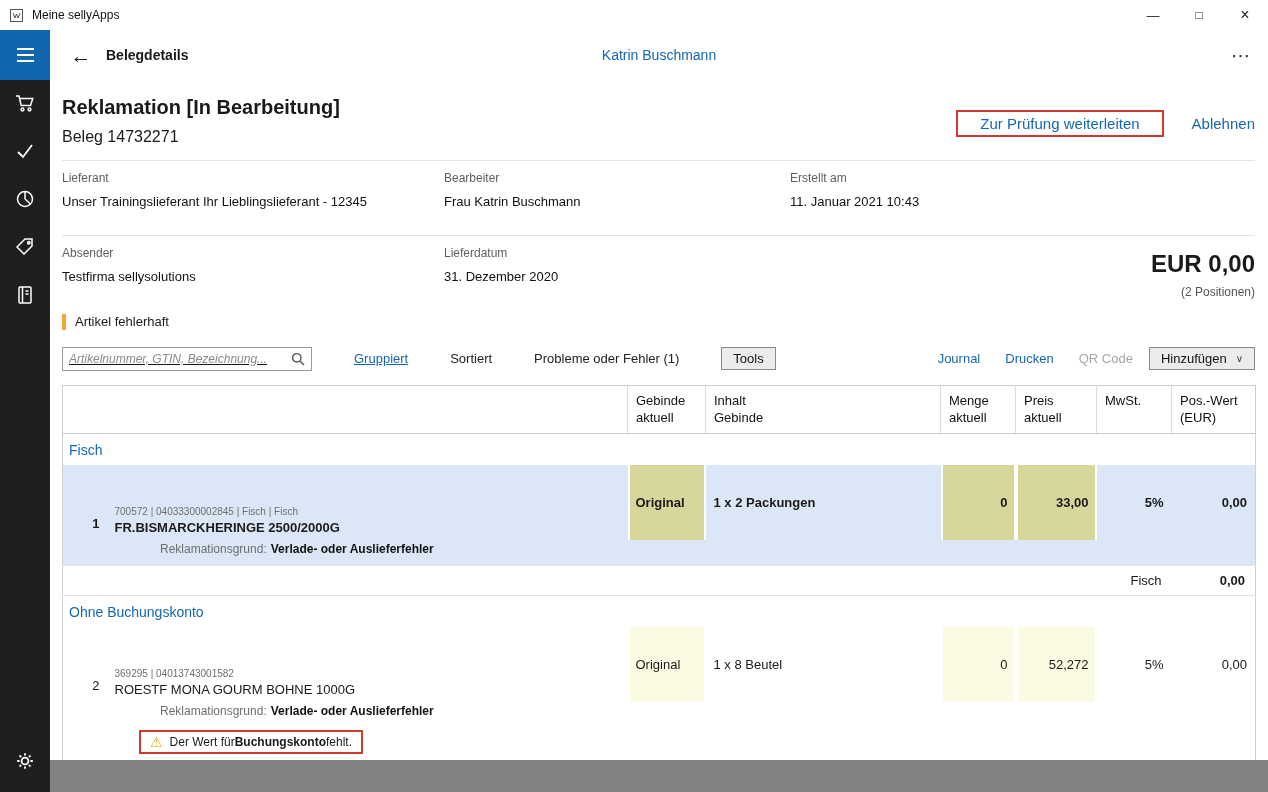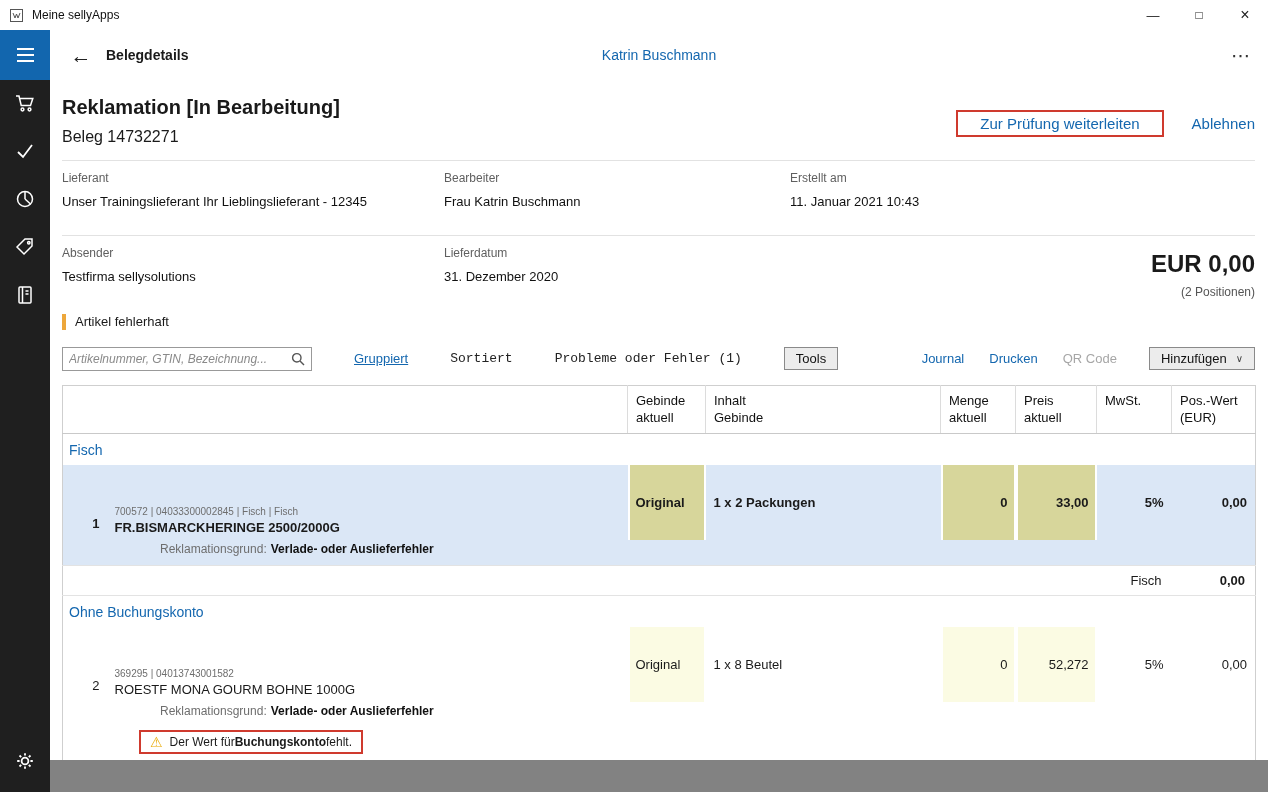--- a/index.html
+++ b/index.html
@@ -58,32 +58,32 @@
   .total { font-size:24px; font-weight:bold; }
   .positions { font-size:12px; color:#555; margin-top:7px; }
 
   
   .status-note { display:flex; align-items:center; margin:18px 13px 0 12px; }
   .status-bar { width:4px; height:16px; background:#eda73b; }
   .status-text { margin-left:9px; font-size:13px; }
 
   
   .toolbar { display:flex; align-items:center; margin:17px 13px 0 12px; }
-  .searchbox { width:250px; height:24px; border:1px solid #999; display:flex; align-items:center; background:#fff; }
+  .searchbox { width:250px; height:24px; border:1px solid #999; display:flex; align-items:center; background:#fff;text-decoration:underline; }
   .searchbox input { flex:1; min-width:0; border:0; outline:0; padding:0 6px; font-family:"Liberation Sans",sans-serif; font-size:12px; font-style:italic; color:#333; background:transparent; }
   .searchbox input::placeholder { color:#8a8a8a; font-style:italic; }
   .search-icon { margin-right:6px; display:flex; }
   .tb-link { margin-left:42px; font-size:13px; cursor:pointer; }
   .tb-link.active { color:#1467af; text-decoration:underline; }
-  .tb-plain { color:#222;font-family:Liberation Mono, monospace; }
+  .tb-plain { color:#222; }
   .btn { background:#ececec; border:1px solid #8a8a8a; padding:3px 11px; font-size:13px; margin-left:42px; cursor:pointer; color:#111; display:inline-flex; align-items:center; }
   .tb-spacer { flex:1; }
   .tb-right { margin-left:25px; font-size:13px; cursor:pointer; }
   .tb-disabled { color:#a6a6a6; cursor:default; }
-  .add-btn { margin-left:32px; }
+  .add-btn { margin-left:16px; }
   .chev { margin-left:9px; font-size:10px; color:#444; }
 
   
   table.grid { margin:14px 13px 0 12px; width:1193px; border-collapse:collapse; border:1px solid #cfcfcf; table-layout:fixed; font-size:13px; }
   table.grid th { font-weight:normal; text-align:left; vertical-align:top; padding:6px 8px; border-bottom:1px solid #c9c9c9; white-space:pre-line; line-height:1.35; color:#111; height:38px; }
   th.vline { border-left:1px solid #dcdcdc; }
   .group-row td { color:#1467af; font-size:14px; padding:8px 6px 7px 6px; cursor:pointer; }
   .item-row td { padding:5px 8px; vertical-align:middle; }
   td.c-num { text-align:right; padding-right:7px; vertical-align:bottom; padding-bottom:9px; }
   .meta { font-size:10px; color:#6e6e6e;margin-top:36px; }

